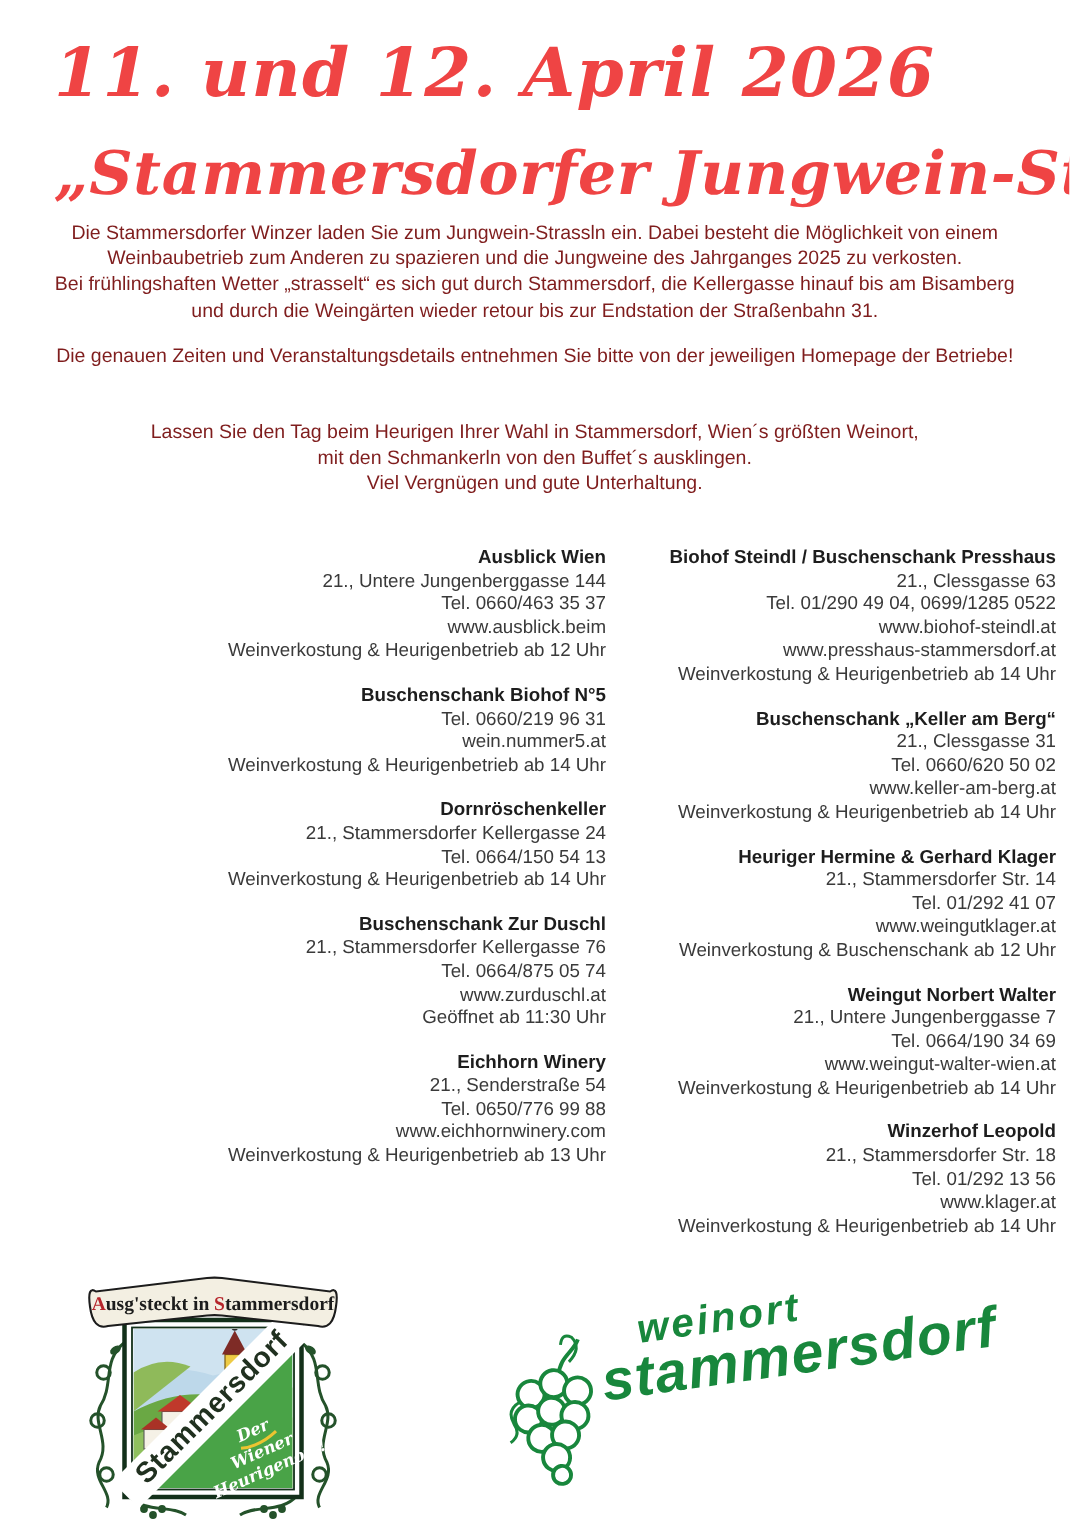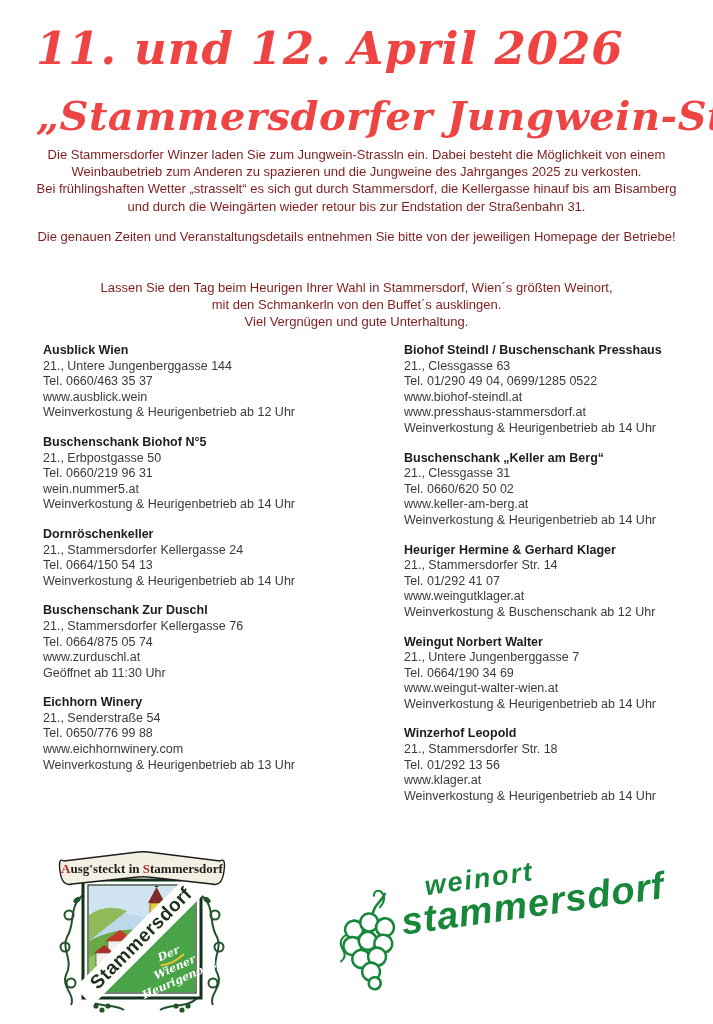--- a/index.html
+++ b/index.html
@@ -21,21 +21,21 @@
   }
   .title-line1{top:22px;font-size:45px;letter-spacing:1px;}
   .title-line2{top:92px;font-size:40px;letter-spacing:.5px;}
   
   .intro{position:absolute;left:0;width:713px;text-align:center;
          font-size:13px;line-height:17.2px;color:#7f1d1d;}
   .intro-p1{top:146px;}
   .intro-p2{top:228px;}
   .intro-p3{top:255px;margin-top:24px;}
   
-  .columns{position:absolute;top:343px;left:43px;display:flex;}
+  .columns{position:absolute;top:364px;left:43px;display:flex;text-align:right;}
   .col{display:flex;flex-direction:column;}
   .col-left{width:361px;}
   .col-right{width:300px;}
   .entry{margin-bottom:14px;font-size:12.5px;line-height:15.6px;color:#3a3a3a;}
   .entry-name{font-weight:700;color:#1d1d1d;}
   
   .logo-ausgsteckt{position:absolute;left:52px;top:845px;width:182px;height:170px;}
   .logo-weinort{
     position:absolute;left:342px;top:884px;width:330px;height:118px;
     transform:rotate(-8deg);transform-origin:0 100%;
@@ -82,28 +82,27 @@
     <div>Viel Vergnügen und gute Unterhaltung.</div>
   </div>
 
   <div class="columns">
     <div class="col col-left">
         <div class="entry">
     <div class="entry-name">Ausblick Wien</div>
     <div class="entry-lines">
             <div class="entry-line">21., Untere Jungenberggasse 144</div>
             <div class="entry-line">Tel. 0660/463 35 37</div>
-            <div class="entry-line">www.ausblick.wein</div>
+            <div class="entry-line">www.ausblick.beim</div>
             <div class="entry-line">Weinverkostung &amp; Heurigenbetrieb ab 12 Uhr</div>
           </div>
   </div>
         <div class="entry">
     <div class="entry-name">Buschenschank Biohof N°5</div>
     <div class="entry-lines">
-            <div class="entry-line">21., Erbpostgasse 50</div>
             <div class="entry-line">Tel. 0660/219 96 31</div>
             <div class="entry-line">wein.nummer5.at</div>
             <div class="entry-line">Weinverkostung &amp; Heurigenbetrieb ab 14 Uhr</div>
           </div>
   </div>
         <div class="entry">
     <div class="entry-name">Dornröschenkeller</div>
     <div class="entry-lines">
             <div class="entry-line">21., Stammersdorfer Kellergasse 24</div>
             <div class="entry-line">Tel. 0664/150 54 13</div>

